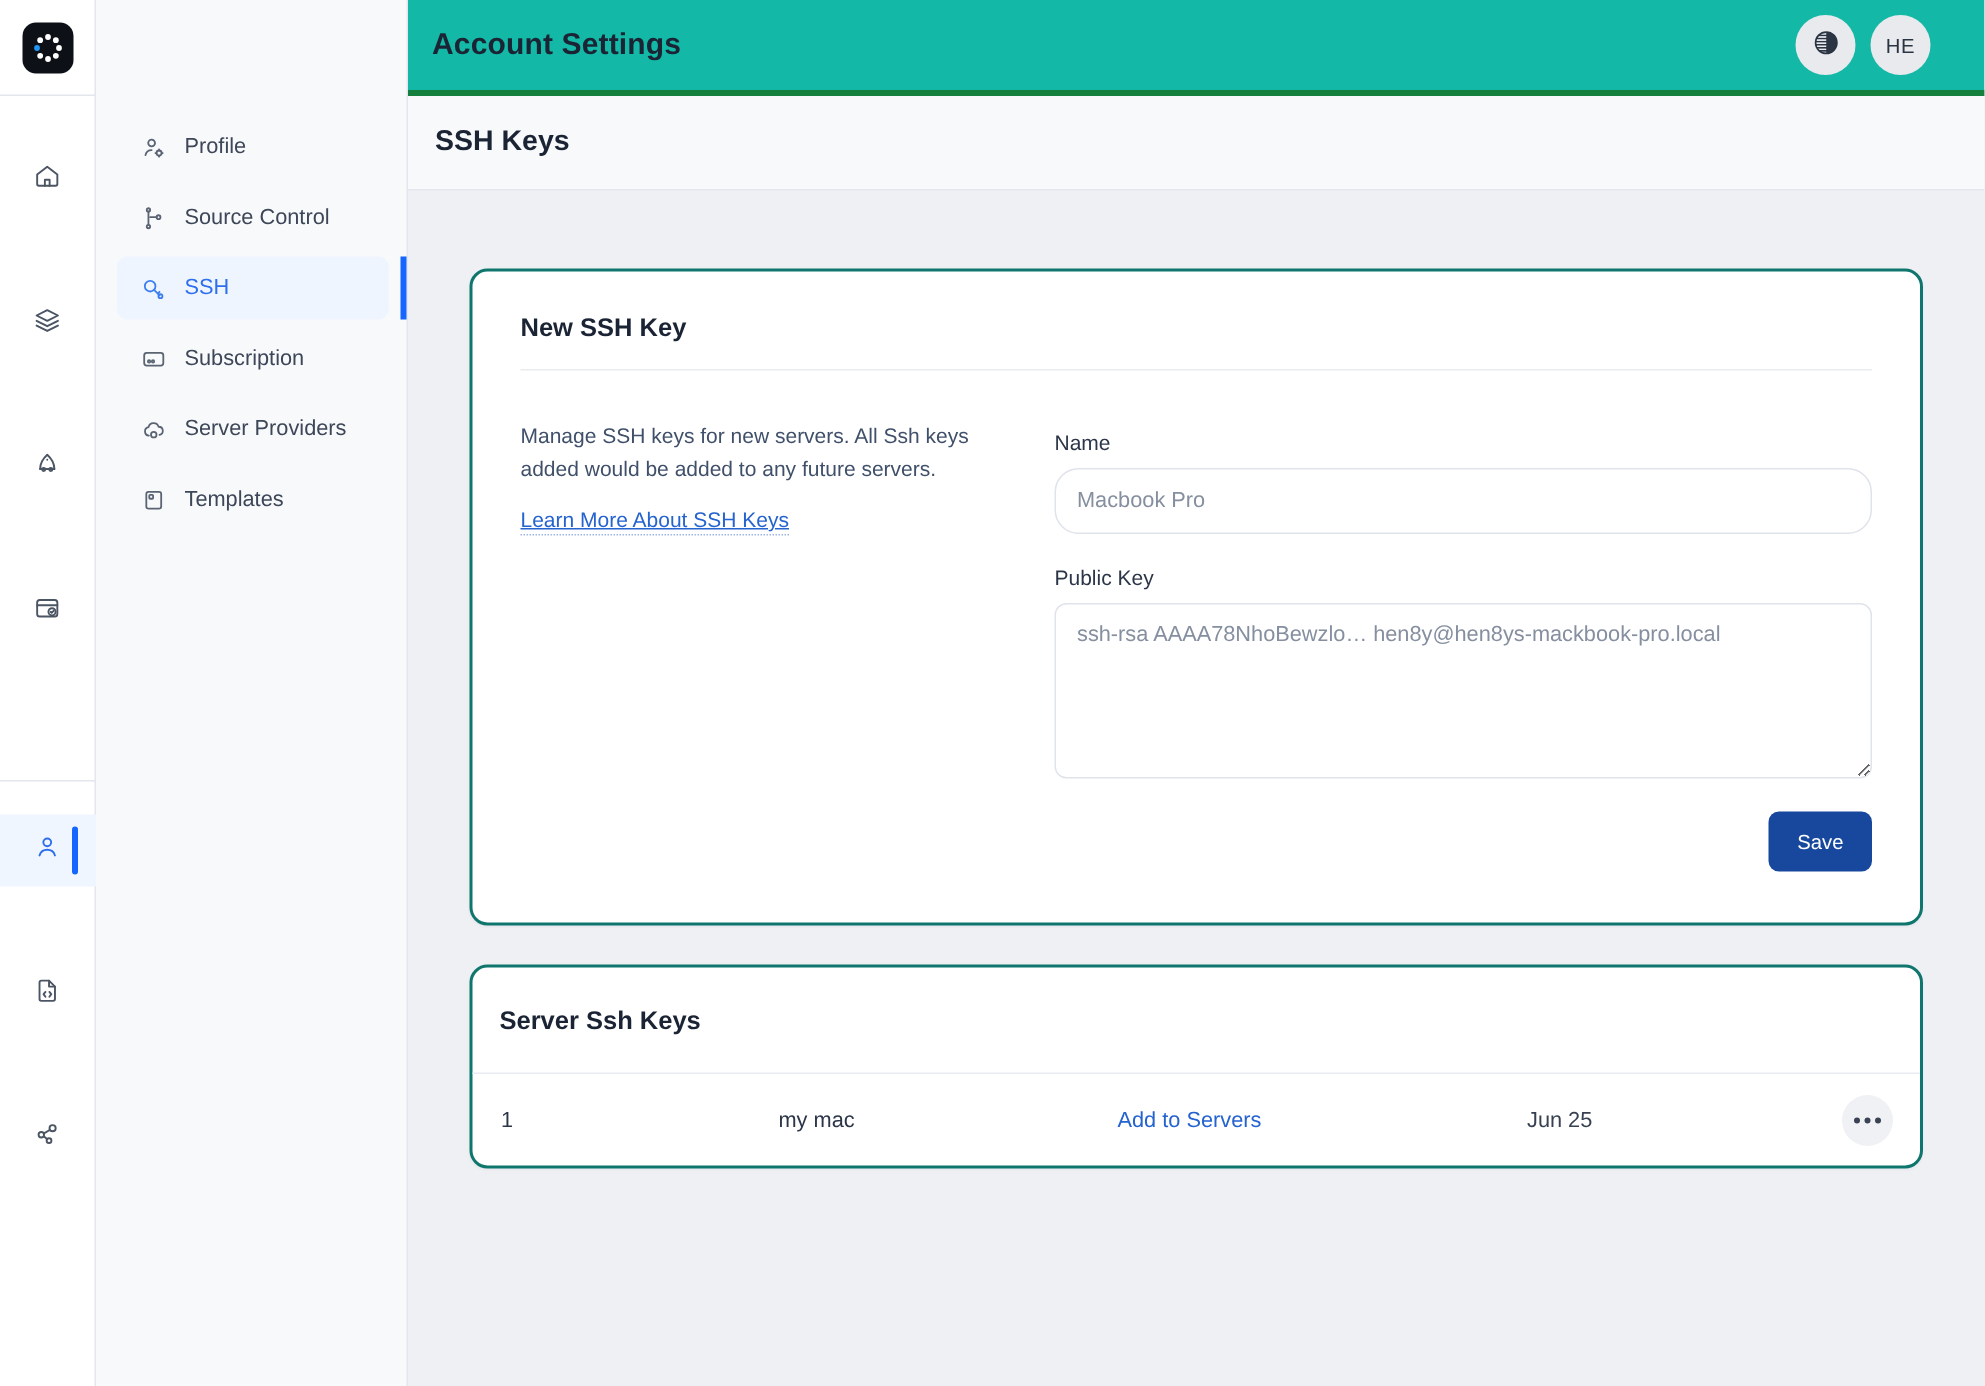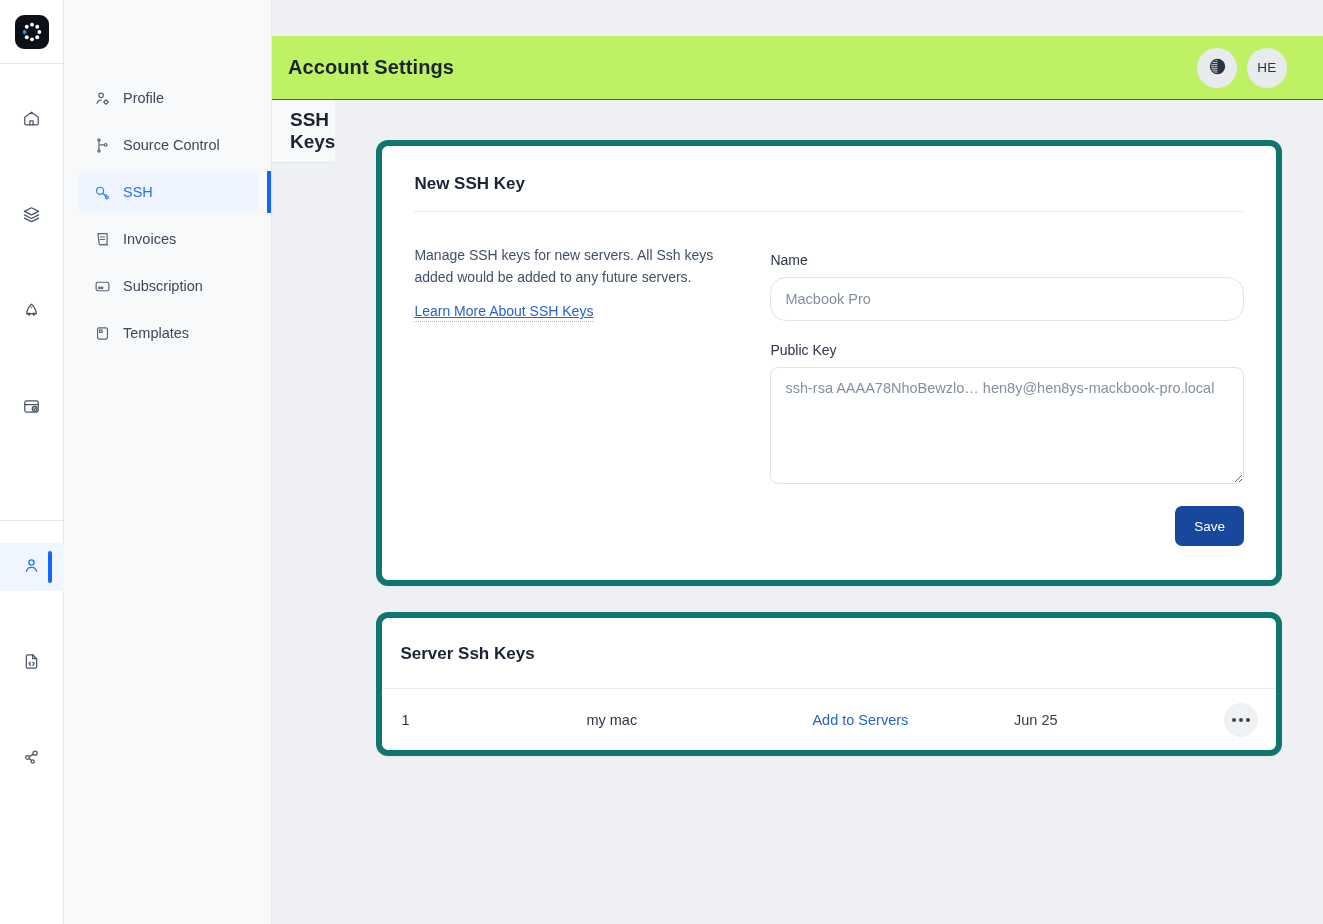--- a/index.html
+++ b/index.html
@@ -64,56 +64,55 @@
   .nav-item.active { background: #eef5ff; color: #2f6fed; }
   .nav-item.active .nav-ico { color: #3b7ef0; }
   .nav-item.active::after {
     content: ""; position: absolute; right: -12px; top: 0;
     width: 4px; height: 42px; background: #1565ff;
   }
 
   
   .main { flex: 1 1 auto; height: 924px; display: flex; flex-direction: column; min-width: 0; }
   .topbar {
-    height: 64px; flex: 0 0 64px; background: #bef264;
-    border-bottom: 1px solid #15803d;
+    height: 64px; flex: 0 0 64px; background: #14b8a6;
+    border-bottom: 4px solid #15803d;
     display: flex; align-items: center; justify-content: space-between;
     padding: 0 36px 0 16px;
-    margin-top: 36px;
   }
   .topbar h1 { font-size: 20px; font-weight: 600; color: #1b2434; letter-spacing: .1px; }
   .topbar-right { display: flex; align-items: center; gap: 10px; }
   .round-btn {
     width: 40px; height: 40px; border-radius: 50%;
     background: #e8eaee; display: flex; align-items: center; justify-content: center;
     border: none;
   }
   .avatar {
     width: 40px; height: 40px; border-radius: 50%;
     background: #e8eaee; display: flex; align-items: center; justify-content: center;
     font-size: 13.5px; font-weight: 400; color: #2b3442; letter-spacing: .4px;
   }
 
-  .content-shell { flex: 1 1 auto; display: flex; flex-direction: row; min-height: 0; }
+  .content-shell { flex: 1 1 auto; display: flex; flex-direction: column; min-height: 0; gap: 12px; }
 
   .panel-head {
     height: 63px; flex: 0 0 63px;
     background: #f8f9fb; border-bottom: 1px solid #e3e6ec;
     display: flex; align-items: center; padding-left: 18px;
   }
   .panel-head h2 { font-size: 19px; font-weight: 700; color: #1b2434; }
 
   .scroll-area {
     flex: 1 1 auto; background: #eff0f4; padding: 40px 41px 0 41px;
     overflow: hidden;
   }
 
   .card {
     background: #ffffff; border-radius: 12px;
-    border: 6px solid #0f766e;
+    border: 2px solid #0f766e;
     box-shadow: 0 1px 2px rgba(16,24,40,.04);
   }
 
   .card-title { font-size: 17px; font-weight: 700; color: #1b2434; }
 
   .newkey { padding: 28px 32px 34px 32px; }
   .newkey-head { padding-bottom: 17px; border-bottom: 1px solid #e9ebf0; }
   .newkey-body { display: flex; gap: 56px; padding-top: 28px; }
   .newkey-left { width: 300px; flex: 0 0 300px; padding-top: 4px; }
   .desc { font-size: 14px; line-height: 22px; color: #40506a; }
@@ -295,42 +294,42 @@
         <svg viewBox="0 0 24 24" width="17" height="17" fill="none" stroke="currentColor" stroke-width="1.7" stroke-linecap="round" stroke-linejoin="round">
           <circle cx="8.6" cy="9.6" r="5"></circle>
           <path d="m12.3 13 5.3 5.3"></path>
           <path d="m15.8 16.5 1.6-1.6"></path>
           <circle cx="18.3" cy="19" r="1.9"></circle>
         </svg>
       </span>
       <span>SSH</span>
     </div>
 
-    <div class="nav-item">
-      <span class="nav-ico">
-        <svg viewBox="0 0 24 24" width="17" height="17" fill="none" stroke="currentColor" stroke-width="1.7" stroke-linecap="round" stroke-linejoin="round">
-          <path d="M5.5 3.8h13v16.4l-2.2-1.4-2.2 1.4-2.1-1.4-2.2 1.4-2.3-1.4z"></path>
-          <path d="M9 8.5h6M9 12h6"></path>
-        </svg>
-      </span>
-      <span>Invoices</span>
-    </div>
 
     <div class="nav-item">
       <span class="nav-ico">
         <svg viewBox="0 0 24 24" width="17" height="17" fill="none" stroke="currentColor" stroke-width="1.7" stroke-linecap="round" stroke-linejoin="round">
           <rect x="3" y="6" width="18" height="12" rx="2.4"></rect>
           <circle cx="7.6" cy="14" r="1.1"></circle>
           <circle cx="11.3" cy="14" r="1.1"></circle>
         </svg>
       </span>
       <span>Subscription</span>
     </div>
 
 
+    <div class="nav-item">
+      <span class="nav-ico">
+        <svg viewBox="0 0 24 24" width="17" height="17" fill="none" stroke="currentColor" stroke-width="1.7" stroke-linecap="round" stroke-linejoin="round">
+          <path d="M7.4 17.5a4 4 0 0 1-.4-7.9 5 5 0 0 1 9.6-.4 3.9 3.9 0 0 1 .9 7.7"></path>
+          <circle cx="12" cy="16.6" r="2.6"></circle>
+        </svg>
+      </span>
+      <span>Server Providers</span>
+    </div>
 
     <div class="nav-item">
       <span class="nav-ico">
         <svg viewBox="0 0 24 24" width="17" height="17" fill="none" stroke="currentColor" stroke-width="1.7" stroke-linecap="round" stroke-linejoin="round">
           <path d="M5 6.2a2 2 0 0 1 2-2h10a2 2 0 0 1 2 2v11.6a2 2 0 0 1-2 2H7a2 2 0 0 1-2-2z"></path>
           <rect x="7.8" y="7" width="3.6" height="3.6" rx=".8"></rect>
         </svg>
       </span>
       <span>Templates</span>
     </div>

